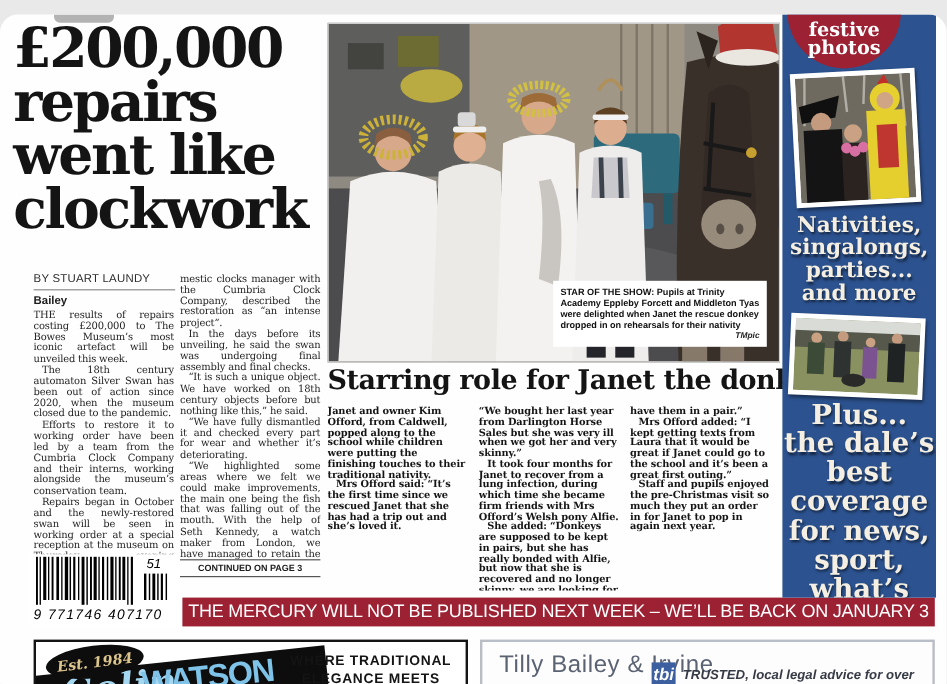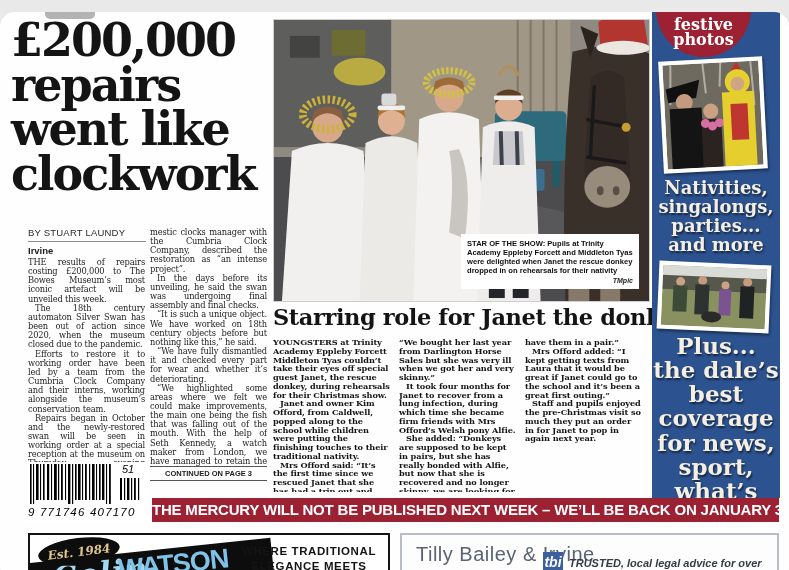--- a/index.html
+++ b/index.html
@@ -46,21 +46,21 @@
   .donkeycol { position:absolute; top:326px; width:117px; height:154px; overflow:hidden;
     font-weight:bold; font-size:8.2px; line-height:8.75px; letter-spacing:-0.1px;
     text-align:left; color:#151515; }
   .donkeycol p + p { text-indent:7px; }
   #donkey-col1 { left:273px; }
   #donkey-col2 { left:399px; }
   #donkey-col3 { left:525px; }
   
   .news-banner { position:absolute; left:152px; top:486px; width:627px; height:24px;
     background:#9b2133; color:#ffffff; text-align:center; line-height:24px;
-    font-family:"Liberation Sans", sans-serif; font-weight:bold; font-size:15px;
+    font-family:"Liberation Sans", sans-serif; font-weight:normal; font-size:15px;
     letter-spacing:-0.2px; white-space:nowrap; }
   
   .sidebar { position:absolute; left:652px; top:0; width:128px; height:486px;
     background:#2c528f; overflow:hidden; }
   .festive-badge { position:absolute; left:4px; top:-51px; width:95px; height:96px;
     border-radius:50%; background:#9b2133; display:flex; align-items:flex-end; justify-content:center; }
   .festive-badge span { display:block; width:100%; text-align:center; color:#fff;
     font-weight:bold; font-size:16px; line-height:0.98; padding-bottom:9px; }
   .side-photo { position:absolute; background:#fff; box-shadow:1px 2px 3px rgba(0,0,0,0.45); }
   .side-photo svg { display:block; }
@@ -110,21 +110,21 @@
 
   <div class="lead-headline">
     <div>£200,000</div>
     <div>repairs</div>
     <div>went like</div>
     <div>clockwork</div>
   </div>
 
   <div class="byline-block">
     <div class="byline">BY STUART LAUNDY</div>
-    <div class="byline-role">Irvine</div>
+    <div class="byline-role">Bailey</div>
   </div>
 
   <div class="bodycol" id="lead-col1">
     <p>THE results of repairs costing £200,000 to The Bowes Museum’s most iconic artefact will be unveiled this week.</p>
     <p>The 18th century automaton Silver Swan has been out of action since 2020, when the museum closed due to the pandemic.</p>
     <p>Efforts to restore it to working order have been led by a team from the Cumbria Clock Company and their interns, working alongside the museum’s conservation team.</p>
     <p>Repairs began in October and the newly-restored swan will be seen in working order at a special reception at the museum on Thursday evening (December 21).</p>
 
   </div>
   <div class="bodycol" id="lead-col2">
@@ -250,21 +250,20 @@
       </g>
     </svg>
     <div class="photo-caption">
       <span>STAR OF THE SHOW:</span><span> Pupils at Trinity Academy Eppleby Forcett and Middleton Tyas were delighted when Janet the rescue donkey dropped in on rehearsals for their nativity</span>
       <span class="photo-credit">TMpic</span>
     </div>
   </div>
 
   <div class="donkey-headline">Starring role for Janet the donkey</div>
   <div class="donkeycol" id="donkey-col1">
-    <p>YOUNGSTERS at Trinity Academy Eppleby Forcett Middleton Tyas couldn’t take their eyes off special guest Janet, the rescue donkey, during rehearsals for their Christmas show.</p>
     <p>Janet and owner Kim Offord, from Caldwell, popped along to the school while children were putting the finishing touches to their traditional nativity.</p>
     <p>Mrs Offord said: “It’s the first time since we rescued Janet that she has had a trip out and she’s loved it.</p>
   </div>
   <div class="donkeycol" id="donkey-col2">
     <p>“We bought her last year from Darlington Horse Sales but she was very ill when we got her and very skinny.”</p>
     <p>It took four months for Janet to recover from a lung infection, during which time she became firm friends with Mrs Offord’s Welsh pony Alfie.</p>
     <p>She added: “Donkeys are supposed to be kept in pairs, but she has really bonded with Alfie, but now that she is recovered and no longer skinny, we are looking for another one as it’s good to</p>
   </div>
   <div class="donkeycol" id="donkey-col3">
     <p>have them in a pair.”</p>

